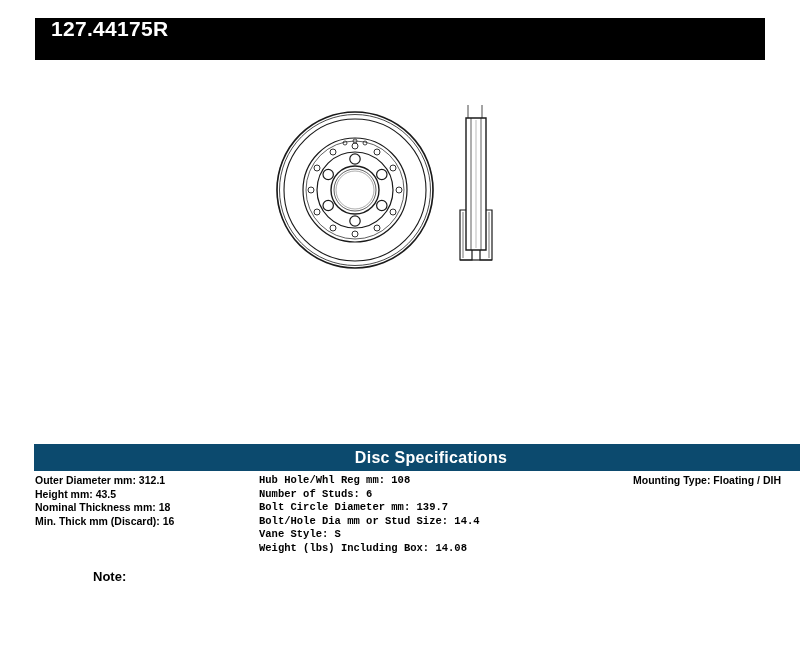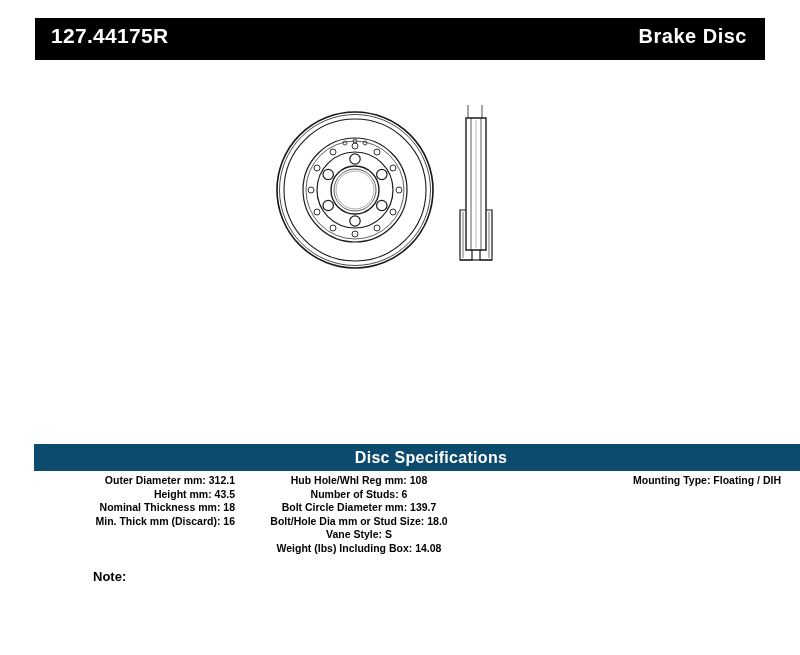--- a/index.html
+++ b/index.html
@@ -25,21 +25,21 @@
 
   
   .header-bar {
     position: absolute;
     left: 35px;
     top: 18px;
     width: 730px;
     height: 42px;
     background: #000000;
     display: flex;
-    align-items: flex-end;
+    align-items: flex-start;
     justify-content: space-between;
     box-sizing: border-box;
     padding: 0 18px 14px 16px;
   }
   .part-number {
     color: #ffffff;
     font-size: 21px;
     font-weight: bold;
     letter-spacing: 0.3px;
     line-height: 1;
@@ -90,26 +90,27 @@
   .spec-col {
     position: absolute;
     top: 0;
     font-size: 10.5px;
     font-weight: bold;
     line-height: 13.6px;
   }
   .spec-col.left {
     left: 0;
     width: 200px;
-    text-align: right;
+    text-align: left;
   }
   .spec-col.middle {
-    left: 194px;
+    left: 224px;
     width: 260px;
-    text-align: center;
+    text-align: left;
+    font-family: Liberation Mono, monospace;
   }
   .spec-col.right {
     left: 496px;
     width: 250px;
     text-align: right;
   }
   .spec-line {
     white-space: nowrap;
   }
 
@@ -121,21 +122,20 @@
     font-weight: bold;
   }
 </style>
 </head>
 <body>
 
 <div class="page">
 
   <div class="header-bar">
     <div class="part-number">127.44175R</div>
-    <div class="header-title">Brake Disc</div>
   </div>
 
   <div class="drawing">
     <svg width="320" height="200" viewBox="0 0 320 200">
       <g fill="none" stroke="#1a1a1a">
 
         <circle cx="105" cy="100" r="78" stroke-width="1.6" fill="#ffffff"></circle>
         <circle cx="105" cy="100" r="75.5" stroke-width="0.8"></circle>
         <circle cx="105" cy="100" r="71" stroke-width="1.1"></circle>
 
@@ -209,21 +209,21 @@
       <div class="spec-line">Outer Diameter mm: 312.1</div>
       <div class="spec-line">Height mm: 43.5</div>
       <div class="spec-line">Nominal Thickness mm: 18</div>
       <div class="spec-line">Min. Thick mm (Discard): 16</div>
     </div>
 
     <div class="spec-col middle">
       <div class="spec-line">Hub Hole/Whl Reg mm: 108</div>
       <div class="spec-line">Number of Studs: 6</div>
       <div class="spec-line">Bolt Circle Diameter mm: 139.7</div>
-      <div class="spec-line">Bolt/Hole Dia mm or Stud Size: 18.0</div>
+      <div class="spec-line">Bolt/Hole Dia mm or Stud Size: 14.4</div>
       <div class="spec-line">Vane Style: S</div>
       <div class="spec-line">Weight (lbs) Including Box: 14.08</div>
     </div>
 
     <div class="spec-col right">
       <div class="spec-line">Mounting Type: Floating / DIH</div>
     </div>
   </div>
 
   <div class="note">Note:</div>

